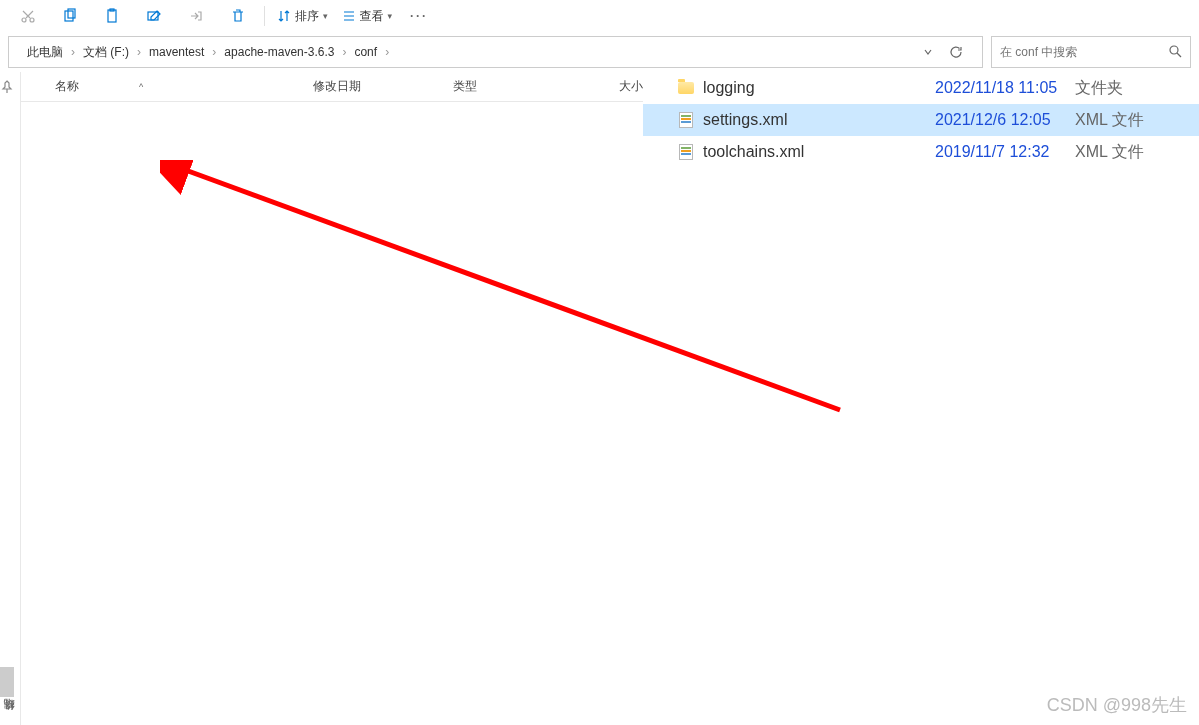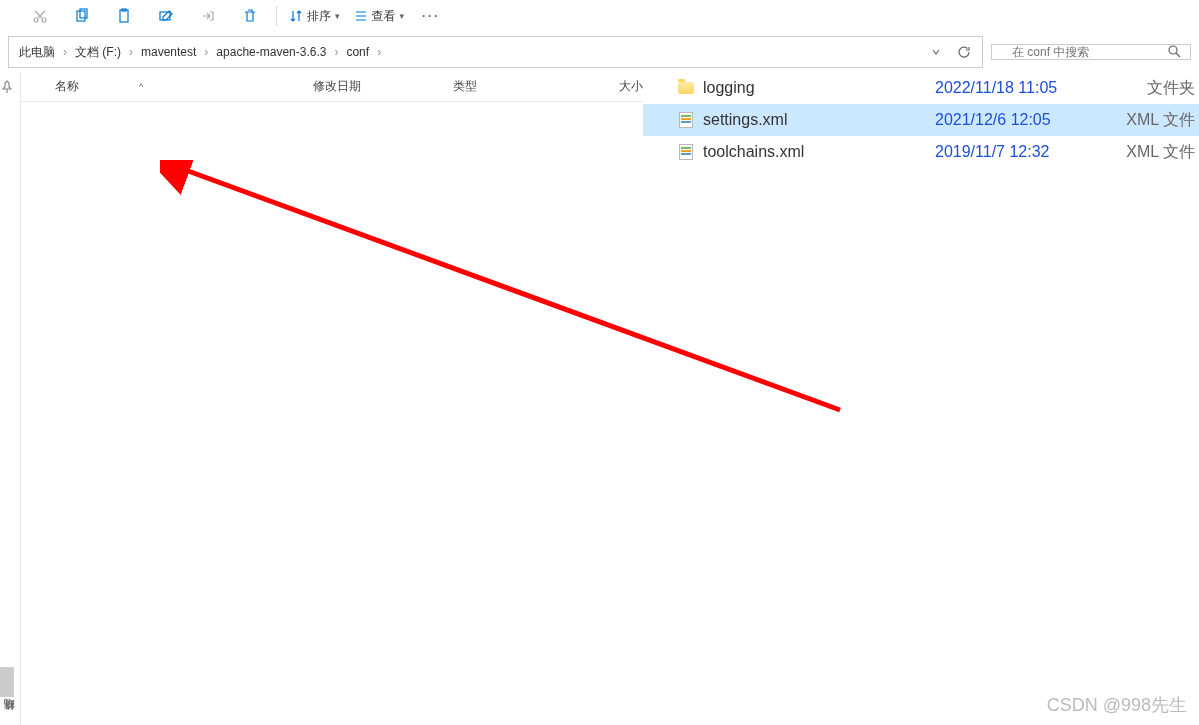--- a/index.html
+++ b/index.html
@@ -1,33 +1,33 @@
 <!DOCTYPE html>
 <html><head>
   <meta charset="utf-8">
   <style>
     * { margin: 0; padding: 0; box-sizing: border-box; font-family: "Microsoft YaHei", "Segoe UI", sans-serif; }
     body { width: 1199px; height: 725px; background: #fff; font-size: 12px; color: #333; overflow: hidden; position: relative; }
 
-    .toolbar-top { height: 32px; display: flex; align-items: center; padding: 0 20px; gap: 2px; }
+    .toolbar-top { height: 32px; display: flex; align-items: center; padding: 0 8px; gap: 2px; }
     .toolbar-btn { width: 40px; height: 28px; display: flex; align-items: center; justify-content: center; color: #0078d4; cursor: pointer; position: relative; }
     .toolbar-btn.disabled { color: #aaa; }
     .toolbar-btn svg { stroke: currentColor; }
     .toolbar-text-btn { height: 28px; display: flex; align-items: center; padding: 0 6px; color: #333; cursor: pointer; gap: 4px; }
     .toolbar-text-btn svg { stroke: #0078d4; fill: none; }
     .toolbar-sep { width: 1px; height: 20px; background: #e0e0e0; margin: 0 4px; }
     .more-btn { color: #666; letter-spacing: 2px; font-weight: bold; padding: 0 10px; cursor: pointer; }
 
     .address-row { height: 40px; display: flex; align-items: center; padding: 4px 8px; gap: 8px; }
-    .breadcrumb-box { flex: 1; height: 32px; border: 1px solid #ccc; display: flex; align-items: center; padding: 0 4px; background: #fff; }
+    .breadcrumb-box { flex: 1; height: 32px; border: 1px solid #ccc; display: flex; align-items: center; padding: 0 12px; background: #fff; }
     .bc-item { padding: 0 6px; color: #333; cursor: pointer; height: 100%; display: flex; align-items: center; }
     .bc-sep { color: #999; padding: 0 2px; }
     .bc-spacer { flex: 1; }
     .bc-ctrl { width: 28px; height: 100%; display: flex; align-items: center; justify-content: center; color: #666; cursor: pointer; }
-    .search-box { width: 200px; height: 16px; border: 1px solid #ccc; display: flex; align-items: center; padding: 0 20px; }
+    .search-box { width: 200px; height: 32px; border: 1px solid #ccc; display: flex; align-items: center; padding: 0 8px; }
     .search-input { flex: 1; border: none; outline: none; font-size: 12px; color: #666; }
     .search-icon { color: #666; }
 
     .main-area { display: flex; height: calc(100% - 72px); }
     .left-sidebar { width: 34px; border-right: 1px solid #e8e8e8; display: flex; flex-direction: column; align-items: center; padding-top: 8px; }
     .pin-icon { width: 20px; height: 20px; color: #888; cursor: pointer; }
     .content { flex: 1; display: flex; }
 
     .col-headers { height: 30px; display: flex; align-items: center; border-bottom: 1px solid #e8e8e8; padding-left: 34px; font-size: 12px; color: #444; }
     .col-name { width: 258px; display: flex; align-items: center; gap: 60px; }
@@ -39,21 +39,21 @@
     .file-list { flex: 1; }
     .file-row { height: 32px; display: flex; align-items: center; padding-left: 34px; font-size: 16px; color: #333; cursor: pointer; }
     .file-row.selected { background: #cce8ff; }
     .file-icon { width: 18px; height: 18px; margin-right: 8px; display: flex; align-items: center; justify-content: center; }
     .folder-icon { background: linear-gradient(#ffe9a6, #ffd666); border-radius: 2px; width: 16px; height: 12px; position: relative; }
     .folder-icon::before { content: ""; position: absolute; top: -3px; left: 0; width: 7px; height: 3px; background: #ffd666; border-radius: 1px 1px 0 0; }
     .xml-icon { width: 14px; height: 16px; background: #fff; border: 1px solid #b8b8b8; position: relative; }
     .xml-icon::after { content: ""; position: absolute; left: 1px; top: 2px; right: 1px; height: 2px; background: #82b366; box-shadow: 0 3px 0 #f0a020, 0 6px 0 #5b9bd5; }
     .fr-name { width: 232px; }
     .fr-date { width: 140px; color: #1d4ed8; }
-    .fr-type { width: 120px; color: #666; text-align: right; }
+    .fr-type { width: 120px; color: #666; }
     .fr-size { width: 70px; text-align: center; color: #6d28d9; margin-top: 29px; }
 
     .arrow-overlay { position: absolute; top: 160px; left: 160px; pointer-events: none; }
 
     .watermark { position: absolute; right: 12px; bottom: 8px; color: #bbb; font-size: 18px; margin-top: 8px; }
     .bottom-left { position: absolute; left: 0; bottom: 4px; font-size: 11px; color: #666; writing-mode: vertical-rl; transform: rotate(180deg); padding: 2px; }
     .scrollbar-gray { position: absolute; left: 0; bottom: 28px; width: 14px; height: 30px; background: #ccc; }
   </style>
 </head>
 <body>

